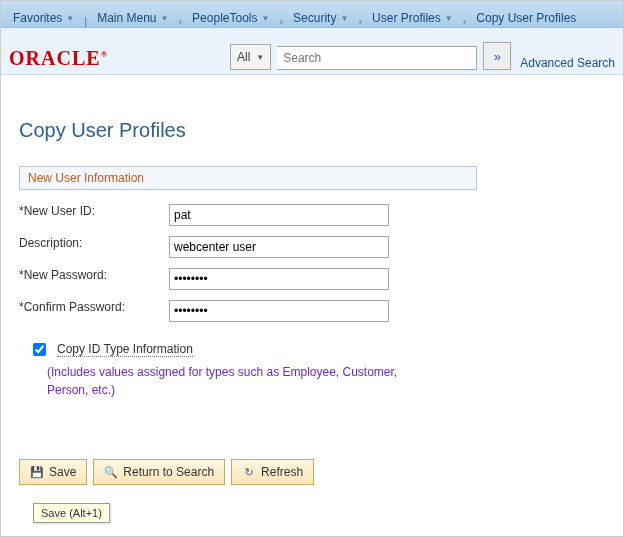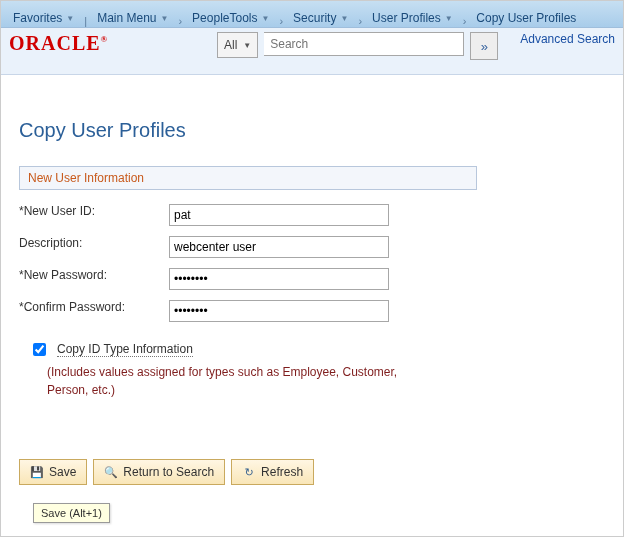--- a/index.html
+++ b/index.html
@@ -4,41 +4,41 @@
 <style>
   html,body{margin:0;padding:0;font-family:Arial,Helvetica,sans-serif;font-size:12px;color:#333;background:#fff}
   .page{width:624px;height:537px;border:1px solid #ccc;box-sizing:border-box;overflow:hidden;position:relative}
   
   .crumbs{background:linear-gradient(#c6dff2,#a8ccea);height:26px;display:flex;align-items:flex-end;padding:0 6px;border-bottom:1px solid #9fbedc;font-size:12px}
   .crumb{color:#1a4a7a;padding:2px 6px;cursor:pointer;display:flex;align-items:center;gap:4px}
   .crumb .drop{font-size:8px;color:#5b7d9e}
   .sep{color:#5b7d9e;margin:0 4px;font-size:11px}
   .crumb.last{color:#1a4a7a}
   
-  .hdr{background:#eaf2fb;height:38px;display:flex;align-items:flex-start;padding:4px 8px;border-bottom:1px solid #c8d6e8;gap:6px}
+  .hdr{background:#eaf2fb;height:38px;display:flex;align-items:flex-end;padding:4px 8px;border-bottom:1px solid #c8d6e8;gap:6px}
   .logo{font-family:Georgia,serif;font-weight:bold;color:#d00000;font-size:20px;letter-spacing:1px;margin-right:auto}
   .logo sup{font-size:9px}
   .all-sel{display:flex;align-items:center;height:24px;border:1px solid #a7a7a7;background:#f4f4f4;padding:0 6px;font-size:12px;color:#444;gap:6px;cursor:pointer}
   .all-sel .tri{font-size:8px;color:#555}
   .search-box{height:24px;width:200px;border:1px solid #a7a7a7;border-left:none;padding:0 6px;font-size:12px;color:#777;box-sizing:border-box}
   .go-btn{height:26px;width:26px;border:1px solid #a7a7a7;background:#eee;display:flex;align-items:center;justify-content:center;color:#3965a0;font-size:13px;cursor:pointer}
-  .adv{color:#1a4fa3;margin-left:16px;cursor:pointer;font-size:12px}
+  .adv{color:#1a4fa3;margin-left:3px;cursor:pointer;font-size:12px}
   
   .main{padding:24px 18px}
   .page-title{color:#2b5f98;font-size:20px;font-weight:normal;margin:20px 0 24px 0;font-family:Arial}
   .row{display:flex;align-items:center;margin-bottom:10px;font-size:12px}
   .lbl{width:120px;color:#333}
   .val{margin-left:18px;color:#333}
   .section-head{border:1px solid #b8c7dc;background:#f3f6fb;padding:4px 8px;color:#c85a1c;font-size:12px;width:440px;margin:22px 0 14px 0}
   .form-row{display:flex;align-items:flex-start;margin-bottom:10px}
   .form-row .flbl{width:150px;font-size:12px;color:#333}
   .form-row input[type=text],.form-row input[type=password]{width:210px;height:20px;border:1px solid #a7a7a7;padding:0 4px;font-size:12px}
   .chk-row{margin:18px 0 4px 10px;font-size:12px;display:flex;align-items:center;gap:8px}
   .chk-row label{border-bottom:1px dotted #777}
-  .hint{margin-left:28px;color:#7f1d1d;font-size:12px;line-height:1.5;max-width:360px}
+  .hint{margin-left:28px;color:#6d28d9;font-size:12px;line-height:1.5;max-width:360px}
   .btn-row{margin-top:60px;display:flex;gap:6px}
   .tb-btn{display:flex;align-items:center;gap:5px;height:24px;padding:0 10px;background:linear-gradient(#fff6e3,#f9e6b8);border:1px solid #c9a95e;font-size:12px;color:#333;cursor:pointer}
   .tb-icon{width:14px;height:14px;display:inline-flex;align-items:center;justify-content:center;font-size:11px;color:#35608f}
   .tooltip{position:absolute;left:32px;top:502px;background:#ffffe1;border:1px solid #999;padding:3px 7px;font-size:11px;color:#333;box-shadow:1px 1px 2px rgba(0,0,0,.15)}
 </style>
 </head>
 <body>
 
 <div class="page">
 

